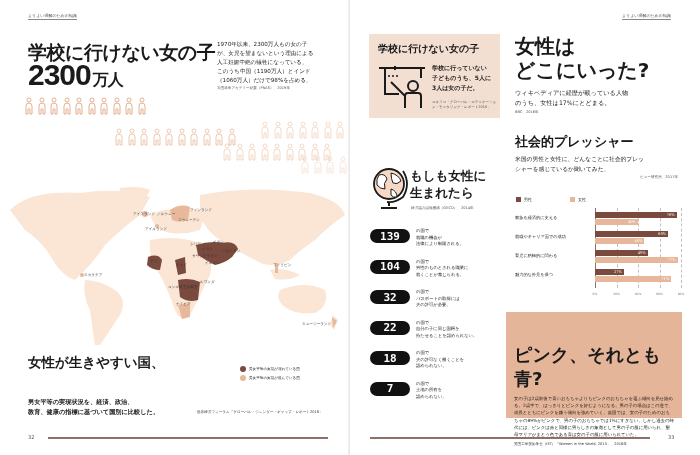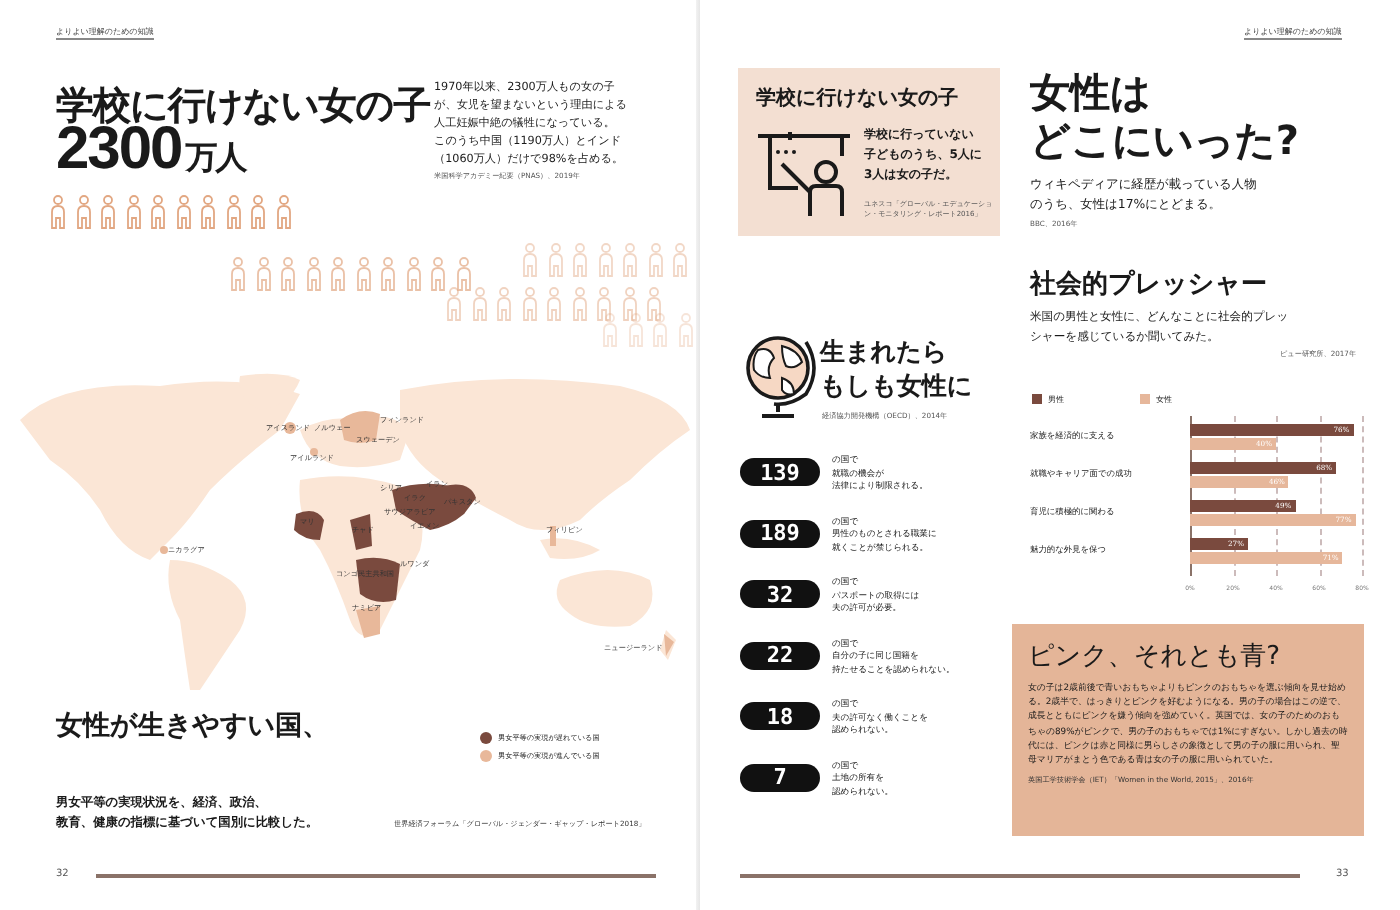--- a/index.html
+++ b/index.html
@@ -60,21 +60,21 @@
 
   .globe-title { left: 60px; top: 167px; font-size: 12.5px; font-weight: bold; line-height: 17px; }
   .globe-src { left: 61px; top: 206px; font-size: 3.6px; color: #555; }
   .globe-icon { left: 19px; top: 165px; width: 40px; height: 46px; }
 
   .stat { position: absolute; left: 20px; display: flex; align-items: flex-start; gap: 6px; }
   .stat .pill { width: 40px; height: 14px; background: #111; color: #fff; border-radius: 8px; font-family: "DejaVu Sans Mono", monospace; font-weight: bold; font-size: 11px; display: flex; align-items: center; justify-content: center; margin-top: 1px; }
   .stat .txt { font-size: 4.3px; line-height: 6.5px; width: 70px; }
 
   .pink-box { left: 156px; top: 312px; width: 176px; height: 106px; background: #e4b598; padding: 7px 8px; }
-  .pink-title { font-size: 13px; font-weight: normal; margin-bottom: 4px; }
+  .pink-title { font-size: 18px; font-weight: bold; margin-bottom: 4px; margin-top: 24px; }
   .pink-text { font-size: 4.4px; line-height: 7.2px; }
   .pink-src { font-size: 3.6px; margin-top: 4px; color: #333; }
 </style>
 </head>
 <body>
 
 <div class="page left">
   <div class="running-head" style="left:28px; top:13px;">よりよい理解のための知識</div>
 
   <div class="abs title-main">学校に行けない女の子</div>
@@ -537,36 +537,36 @@
 
   <svg class="abs globe-icon" viewBox="0 0 40 46">
     <circle cx="20" cy="19" r="15" fill="#f6d8c4" stroke="#1a1a1a" stroke-width="1.8"></circle>
     <path d="M10 10 Q16 8 18 14 Q14 18 16 24 Q11 24 8 20 Q7 14 10 10 Z" fill="#ffffff" stroke="#1a1a1a" stroke-width="1"></path>
     <path d="M22 8 Q30 10 32 16 Q28 20 24 18 Q22 14 22 8 Z" fill="#ffffff" stroke="#1a1a1a" stroke-width="1"></path>
     <path d="M22 24 Q28 26 28 32 Q24 33 22 30 Z" fill="#ffffff" stroke="#1a1a1a" stroke-width="1"></path>
     <path d="M34 6 Q42 19 34 32 Q26 38 18 37" fill="none" stroke="#1a1a1a" stroke-width="1.8"></path>
     <path d="M20 37 V41 M12 43 H28" stroke="#1a1a1a" stroke-width="2"></path>
   </svg>
   <div class="abs globe-title">
+    <div>もしも女性に</div>
     <div>生まれたら</div>
-    <div>もしも女性に</div>
   </div>
   <div class="abs globe-src">経済協力開発機構（OECD）、2014年</div>
 
   <div id="stats">
       <div class="stat" style="top: 228px;">
         <span class="pill">139</span>
         <span class="txt">
           <div>の国で</div>
           <div>就職の機会が</div>
           <div>法律により制限される。</div>
         </span>
       </div>
       <div class="stat" style="top: 258.5px;">
-        <span class="pill">189</span>
+        <span class="pill">104</span>
         <span class="txt">
           <div>の国で</div>
           <div>男性のものとされる職業に</div>
           <div>就くことが禁じられる。</div>
         </span>
       </div>
       <div class="stat" style="top: 289px;">
         <span class="pill">32</span>
         <span class="txt">
           <div>の国で</div>

